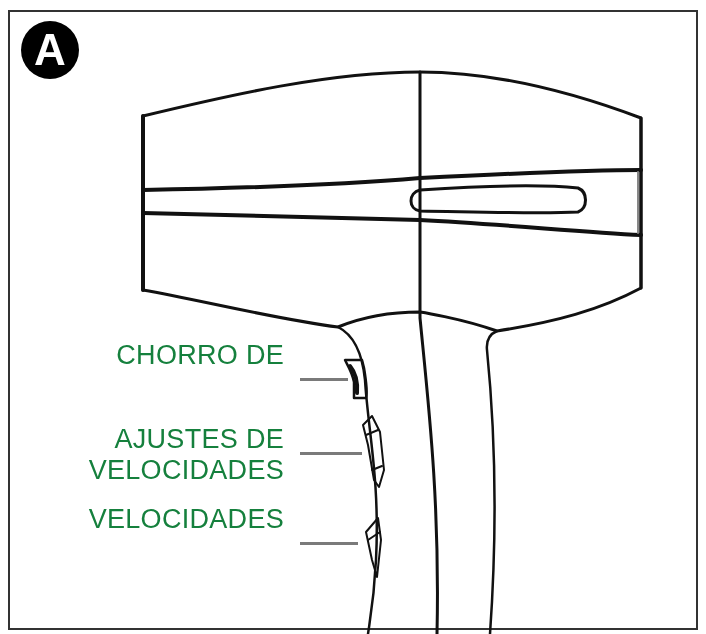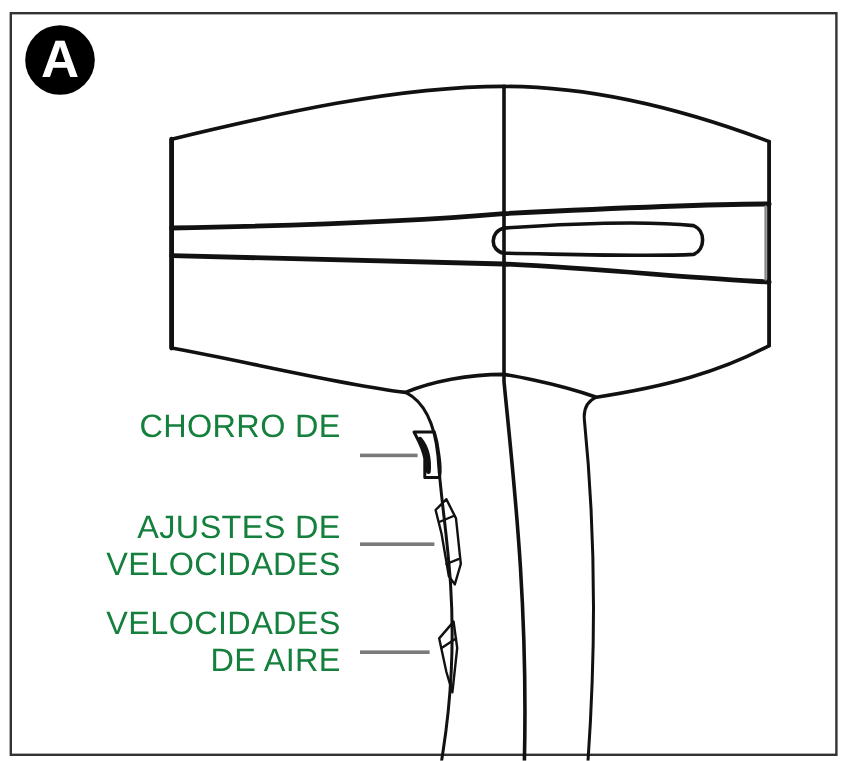--- a/index.html
+++ b/index.html
@@ -57,15 +57,14 @@
 <div class="leader" style="left:300px; top:378px; width:48px;"></div>
 
 <div class="label" style="top:424px;">
   <span>AJUSTES DE</span>
   <span>VELOCIDADES</span>
 </div>
 <div class="leader" style="left:300px; top:452px; width:62px;"></div>
 
 <div class="label" style="top:504px;">
   <span>VELOCIDADES</span>
-  <span>DE AIRE</span>
 </div>
 <div class="leader" style="left:300px; top:542px; width:58px;"></div>
 
 </body></html>

